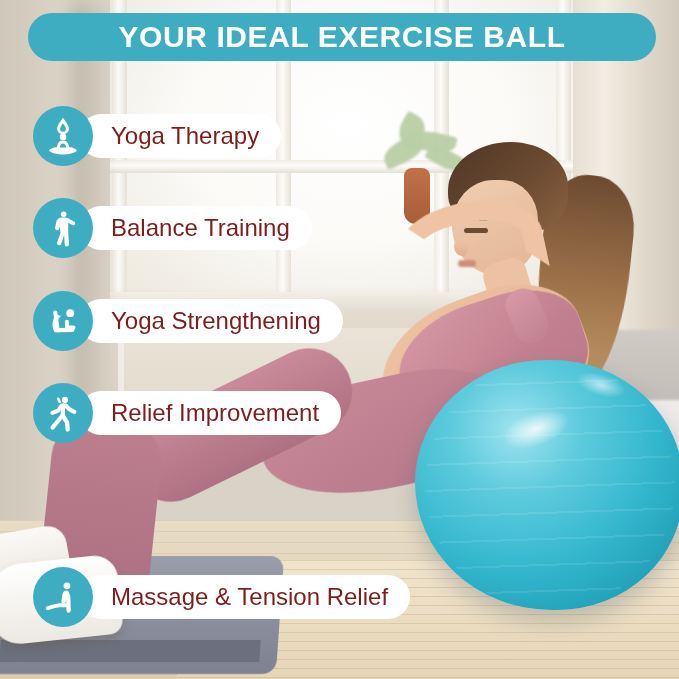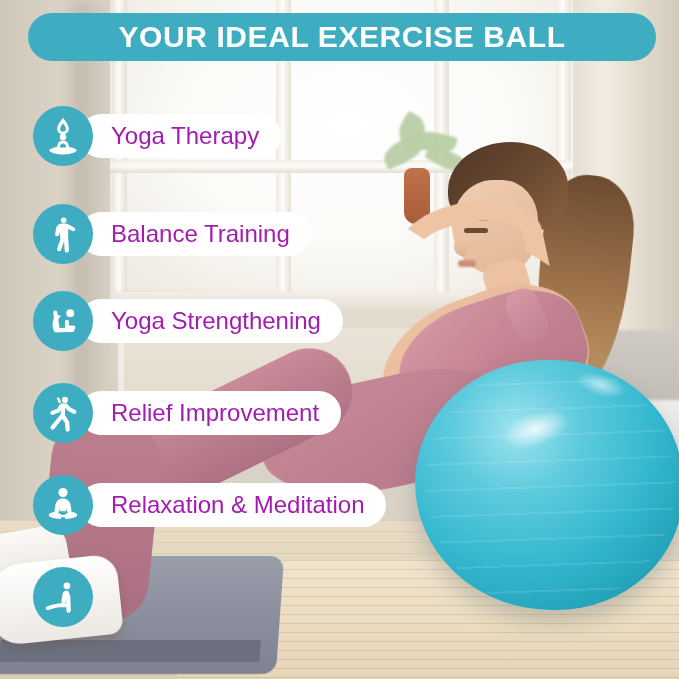--- a/index.html
+++ b/index.html
@@ -301,21 +301,21 @@
     flex:0 0 auto;
   }
   .f-icon svg{ width:42px; height:42px; display:block; fill:#ffffff; }
   .f-label{
     position:relative; left:-14px; z-index:1;
     height:44px;
     background:#ffffff;
     border-radius:22px;
     display:flex; align-items:center;
     padding:0 22px 0 32px;
-    color:#a21caf;
+    color:#7f1d1d;
     font-size:24px;
     white-space:nowrap;
   }
 </style>
 </head>
 <body>
 
 <div id="scene">
 
   <div class="wall-top"></div>
@@ -395,21 +395,21 @@
     <span class="f-icon">
       <svg viewBox="0 0 64 64" aria-hidden="true">
         <path d="M32 4c-5 7-9 12-9 17 0 4.2 3.1 7.4 7 8.2v2.6h4v-2.6c3.9-.8 7-4 7-8.2 0-5-4-10-9-17zm0 8.6c2.6 3.9 4.4 6.7 4.4 8.4a4.4 4.4 0 0 1-8.8 0c0-1.7 1.8-4.5 4.4-8.4z"></path>
         <circle cx="32" cy="33.5" r="5"></circle>
         <path d="M32 39c-4.6 0-7.8 3-8.6 7.2l-.5 2.6c-3.6.4-7.7 1.6-10.6 3.3-1.4.8-1.5 2.5-.2 3.4 3.6 2.5 11.2 4.5 19.9 4.5s16.3-2 19.9-4.5c1.3-.9 1.2-2.6-.2-3.4-2.9-1.7-7-2.9-10.6-3.3l-.5-2.6C39.8 42 36.6 39 32 39zm0 4.4c2.3 0 3.9 1.4 4.4 3.8l.4 2.2h-9.6l.4-2.2c.5-2.4 2.1-3.8 4.4-3.8z"></path>
       </svg>
     </span>
     <span class="f-label">Yoga Therapy</span>
   </div>
 
-  <div class="feature-row" style="left:33px; top:203px;">
+  <div class="feature-row" style="left:33px; top:197px;">
     <span class="f-icon">
       <svg viewBox="0 0 64 64" aria-hidden="true">
         <circle cx="33" cy="11" r="4.2"></circle>
         <path d="M30.5 16c-4.6 0-8.2 3.3-9 7.7l-1.5 8.1c-.3 1.7.8 3.3 2.5 3.6 1.7.3 3.3-.9 3.6-2.6l.7-3.9 1.4 10.6-5.2 14.6c-.6 1.7.3 3.5 2 4.1 1.7.6 3.5-.3 4.1-2l4.6-13 .9 13.9c.1 1.8 1.6 3.2 3.4 3.1 1.8-.1 3.2-1.7 3.1-3.5l-1.2-19.2V23.9l6.4 3.6c1.4.8 3.2.3 4-1.1.8-1.4.3-3.2-1.1-4l-9.4-5.3c-1.3-.7-2.5-1.1-4-1.1z"></path>
         <path d="M25 55.5c-.9 0-1.7.8-1.7 1.8s.8 1.8 1.7 1.8h13c.9 0 1.7-.8 1.7-1.8s-.8-1.8-1.7-1.8z" opacity="0"></path>
       </svg>
     </span>
     <span class="f-label">Balance Training</span>
   </div>
 
@@ -429,36 +429,26 @@
     <span class="f-icon">
       <svg viewBox="0 0 64 64" aria-hidden="true">
         <circle cx="35" cy="12" r="4.6"></circle>
         <path d="M24 8.5c-1 .4-1.4 1.6-1 2.6l2.2 4.8c.5 1 1.7 1.4 2.6.9 1-.5 1.4-1.6.9-2.6l-2.2-4.8c-.4-1-1.6-1.4-2.5-.9z"></path>
         <path d="M32 17c-2.4 0-4.4 1.3-5.6 3.3l-3.1 5.4-8.6 3.1c-1.6.6-2.4 2.3-1.8 3.9.6 1.6 2.3 2.4 3.9 1.8l9.6-3.5 2.2-3.9-.2 7.1-8.2 9.9-6.6 8.2c-1.1 1.4-.9 3.4.5 4.5 1.4 1.1 3.4.9 4.5-.5l7.2-9 5.1-6.1 4.2 6.6.8 9.6c.1 1.8 1.7 3.1 3.5 3 1.8-.1 3.1-1.7 3-3.5l-.9-10.8c0-.5-.2-1-.5-1.4l-6.1-9.6.4-11.1 4.1 4.7 8.4 4.3c1.6.8 3.5.2 4.3-1.4.8-1.6.2-3.5-1.4-4.3l-7.7-3.9-5.2-5.9C36.6 18 34.4 17 32 17z"></path>
       </svg>
     </span>
     <span class="f-label">Relief Improvement</span>
   </div>
 
-  <div class="feature-row" style="left:33px; top:474px;">
-    <span class="f-icon">
-      <svg viewBox="0 0 64 64" aria-hidden="true">
-        <circle cx="32" cy="13" r="7"></circle>
-        <path d="M32 22c-6 0-10.4 3.9-11.4 9.4l-1.6 9c-.3 1.9 1 3.7 2.9 4 1.9.3 3.7-1 4-2.9l1.1-6.1v6.2h10v-6.2l1.1 6.1c.3 1.9 2.1 3.2 4 2.9 1.9-.3 3.2-2.1 2.9-4l-1.6-9C42.4 25.9 38 22 32 22z"></path>
-        <path d="M18.5 42.5c-3.3 0-6 1.6-7.6 3.3-1.1 1.2-.8 3 .6 3.8 3.8 2.2 10.2 3.6 17.3 3.9V46c-3.3-1.6-6.8-3.5-10.3-3.5zm27 0c-3.5 0-7 1.9-10.3 3.5v7.5c7.1-.3 13.5-1.7 17.3-3.9 1.4-.8 1.7-2.6.6-3.8-1.6-1.7-4.3-3.3-7.6-3.3z"></path>
-        <path d="M26.5 47c-1 0-1.8.9-1.8 1.9s.8 1.9 1.8 1.9h11c1 0 1.8-.9 1.8-1.9s-.8-1.9-1.8-1.9z"></path>
-      </svg>
-    </span>
-    <span class="f-label">Relaxation &amp; Meditation</span>
-  </div>
 
   <div class="feature-row" style="left:33px; top:566px;">
     <span class="f-icon">
       <svg viewBox="0 0 64 64" aria-hidden="true">
         <circle cx="38" cy="15" r="5.2"></circle>
         <path d="M38 22c-3.6 0-6.3 2.5-6.8 5.9l-1.6 10.6c-.3 1.8 1 3.5 2.8 3.8 1.8.3 3.5-1 3.8-2.8l.6-4.1.5 17.4c0 1.8 1.5 3.2 3.3 3.2 1.8 0 3.2-1.5 3.2-3.3l-.6-21.3c0-.2 0-.3 0-.5l-1.6-4.5C40.8 23.7 39.5 22 38 22z"></path>
         <path d="M32 41.5c-6.4 0-12 .9-17.9 2.6L8 46c-1.6.5-2.5 2.2-2 3.8.5 1.6 2.2 2.5 3.8 2l6-1.8c5.2-1.5 10.1-2.2 15.8-2.2h4.6c1.8 0 3.2-1.4 3.2-3.2s-1.4-3.2-3.2-3.2z"></path>
         <path d="M12 50.5c-1.3 0-2.4 1.1-2.4 2.4s1.1 2.4 2.4 2.4h26c1.3 0 2.4-1.1 2.4-2.4s-1.1-2.4-2.4-2.4z" opacity="0"></path>
       </svg>
     </span>
+    <span class="f-label">Massage &amp; Tension Relief</span>
   </div>
 
 </div>
 
 </body></html>

